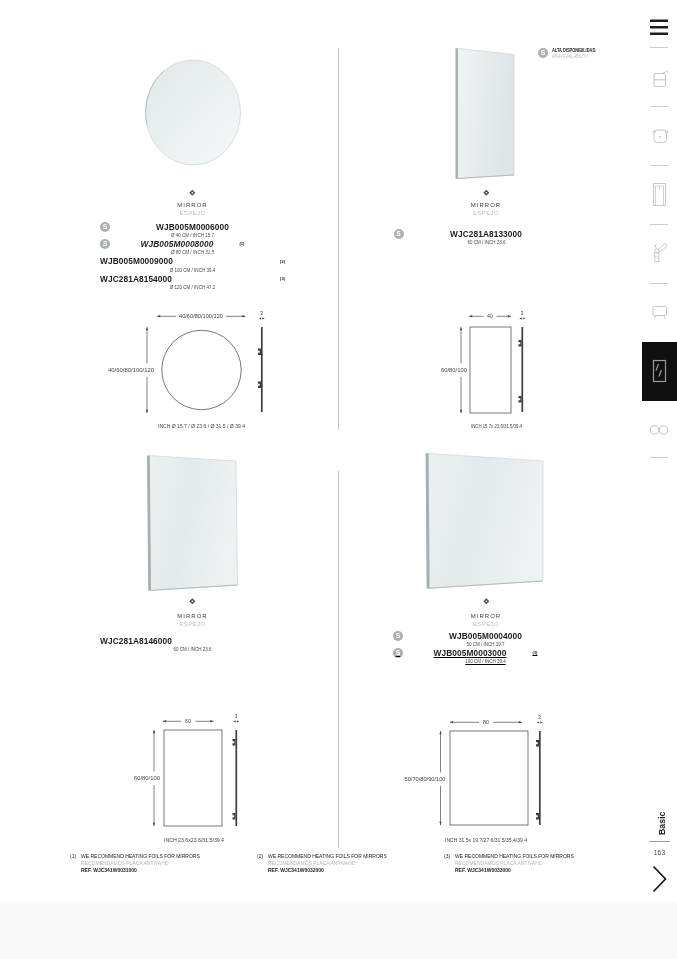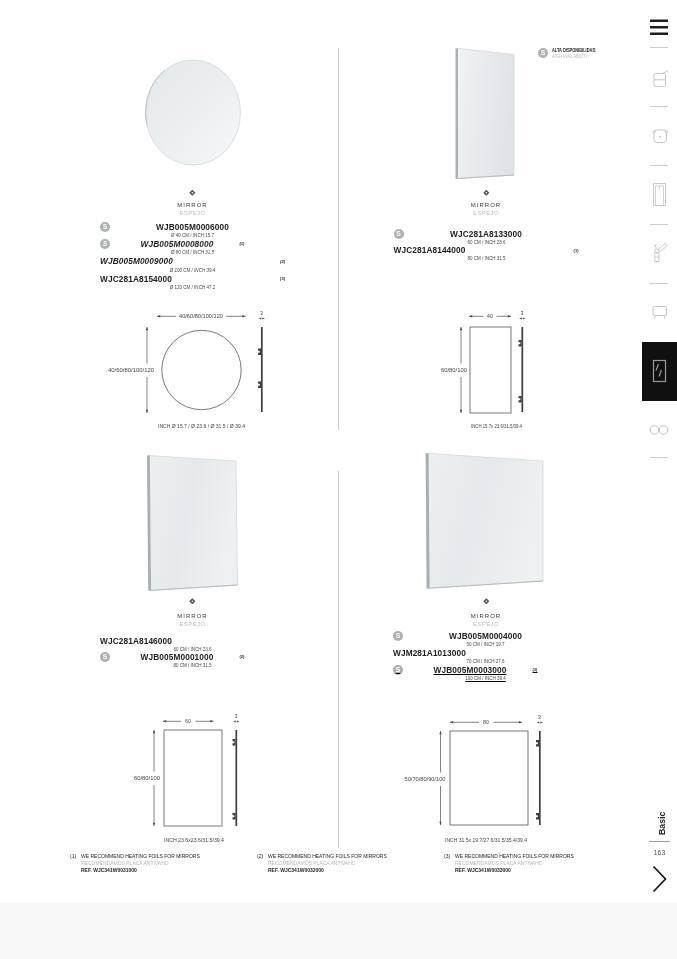--- a/index.html
+++ b/index.html
@@ -278,21 +278,21 @@
   </div>
   <div style="height:17.4px;font-style:italic;">
     <div class="coderow">
         <span class="sbadge">S</span>
         <span class="code">WJB005M0008000</span>
         <span class="sup">(1)</span>
         <span class="sspacer"></span>
       </div>
     <div class="sub ctr">Ø 80 CM / INCH 31.5</div>
   </div>
-  <div style="height:17.4px;font-style:italic;">
+  <div style="height:17.4px;">
     <div class="coderow">
         <span class="code">WJB005M0009000</span>
         <span class="sup">(2)</span>
       </div>
     <div class="sub ctr">Ø 100 CM / INCH 39.4</div>
   </div>
   <div style="height:17.4px;">
     <div class="coderow">
         <span class="code">WJC281A8154000</span>
         <span class="sup">(3)</span>
@@ -308,71 +308,49 @@
 
 <div class="abs" style="left:393.5px;top:229px;width:185px;">
   <div style="height:16.5px;">
     <div class="coderow">
         <span class="sbadge">S</span>
         <span class="code">WJC281A8133000</span>
         <span class="sspacer"></span>
       </div>
     <div class="sub ctr">60 CM / INCH 23.6</div>
   </div>
-  <div style="height:16.5px;">
-    <div class="coderow">
-        <span class="code">WJC281A8144000</span>
-        <span class="sup">(1)</span>
-      </div>
-    <div class="sub ctr">80 CM / INCH 31.5</div>
-  </div>
 </div>
 
 <div class="abs ctr" style="left:100px;top:613px;width:185px;">
   <div class="mirror-t">MIRROR</div>
   <div class="espejo-t" style="margin-top:2px;">ESPEJO</div>
 </div>
 
 <div class="abs" style="left:100px;top:636px;width:185px;">
   <div style="height:16.4px;">
     <div class="coderow">
         <span class="code">WJC281A8146000</span>
       </div>
     <div class="sub ctr">60 CM / INCH 23.6</div>
   </div>
-  <div style="height:16.4px;">
-    <div class="coderow">
-        <span class="sbadge">S</span>
-        <span class="code">WJB005M0001000</span>
-        <span class="sup">(2)</span>
-        <span class="sspacer"></span>
-      </div>
-    <div class="sub ctr">80 CM / INCH 31.5</div>
-  </div>
 </div>
 
 <div class="abs ctr" style="left:393.5px;top:613px;width:185px;">
   <div class="mirror-t">MIRROR</div>
   <div class="espejo-t" style="margin-top:2px;">ESPEJO</div>
 </div>
 
 <div class="abs" style="left:393px;top:631px;width:185px;">
   <div style="height:17px;">
     <div class="coderow">
         <span class="sbadge">S</span>
         <span class="code">WJB005M0004000</span>
         <span class="sspacer"></span>
       </div>
     <div class="sub ctr">50 CM / INCH 19.7</div>
-  </div>
-  <div style="height:17px;">
-    <div class="coderow">
-        <span class="code">WJM281A1013000</span>
-      </div>
-    <div class="sub ctr">70 CM / INCH 27.6</div>
   </div>
   <div style="height:17px;text-decoration:underline;">
     <div class="coderow">
         <span class="sbadge">S</span>
         <span class="code">WJB005M0003000</span>
         <span class="sup">(3)</span>
         <span class="sspacer"></span>
       </div>
     <div class="sub ctr">100 CM / INCH 39.4</div>
   </div>

